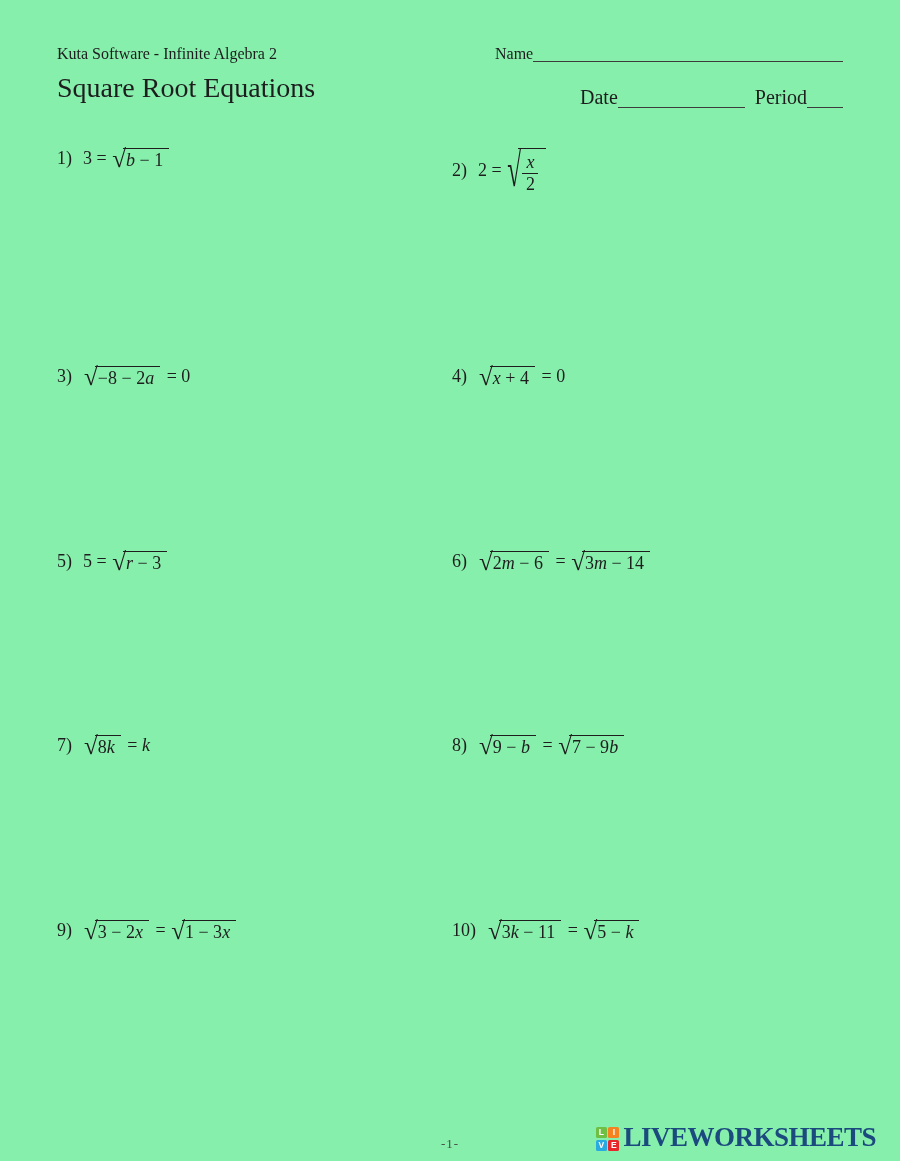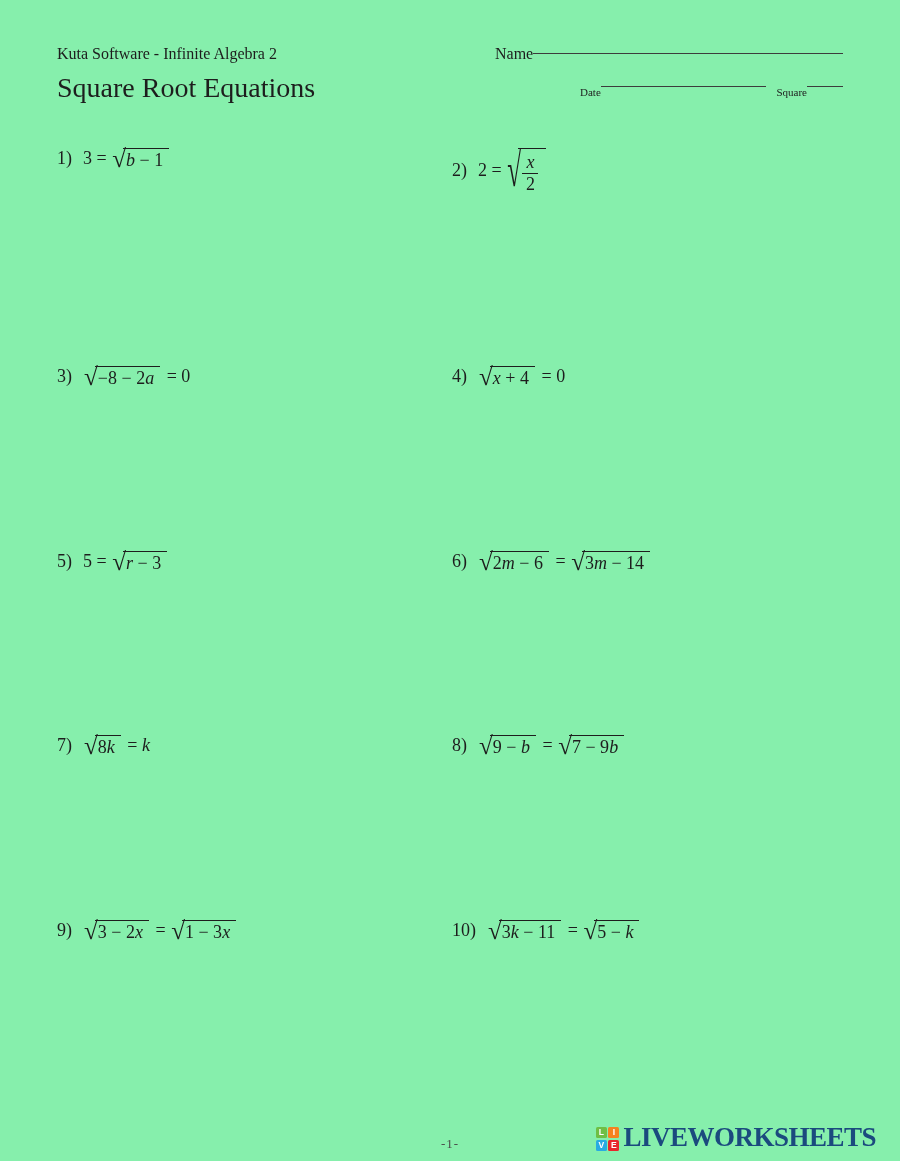--- a/index.html
+++ b/index.html
@@ -9,32 +9,32 @@
     background:#86efac;
     font-family:"Liberation Serif", serif;
     color:#1d1d1d;
     overflow:hidden;
   }
 
   
   .brand { position:absolute; left:57px; top:45px; font-size:16px; }
   .name-field {
     position:absolute; left:495px; top:45px; width:348px;
-    display:flex; align-items:center; font-size:16px;
+    display:flex; align-items:flex-end; font-size:16px;
   }
   .blank {
     display:inline-block;
     border-bottom:1.4px solid #3c3c3c;
     margin-bottom:1px;
   }
   .name-blank { flex:1; }
   .title { position:absolute; left:57px; top:72px; margin:0; font-size:28px; font-weight:400; }
   .date-period {
     position:absolute; left:580px; top:86px; width:263px;
-    display:flex; align-items:flex-start; font-size:11px;
+    display:flex; align-items:flex-end; font-size:20px;
   }
   .date-blank { flex:1; }
   .period-label { margin-left:10px; }
   .period-blank { width:36px; }
   .instructions {
     position:absolute; left:57px; top:119px;
     font-size:16px; font-weight:700; white-space:pre;
   }
 
   
@@ -96,21 +96,21 @@
   <div class="name-field">
     <span>Name</span>
     <span class="blank name-blank"></span>
   </div>
 
   <h1 class="title">Square Root Equations</h1>
 
   <div class="date-period">
     <span>Date</span>
     <span class="blank date-blank"></span>
-    <span class="period-label">Square</span>
+    <span class="period-label">Period</span>
     <span class="blank period-blank"></span>
   </div>
 
 
   <div id="problems">
       <div class="problem" style="top: 146px; left: 57px;">
         <span class="pnum">1)</span>
         <span class="eq">
           <span class="mr">3 = </span>
           <span class="sqrt">

